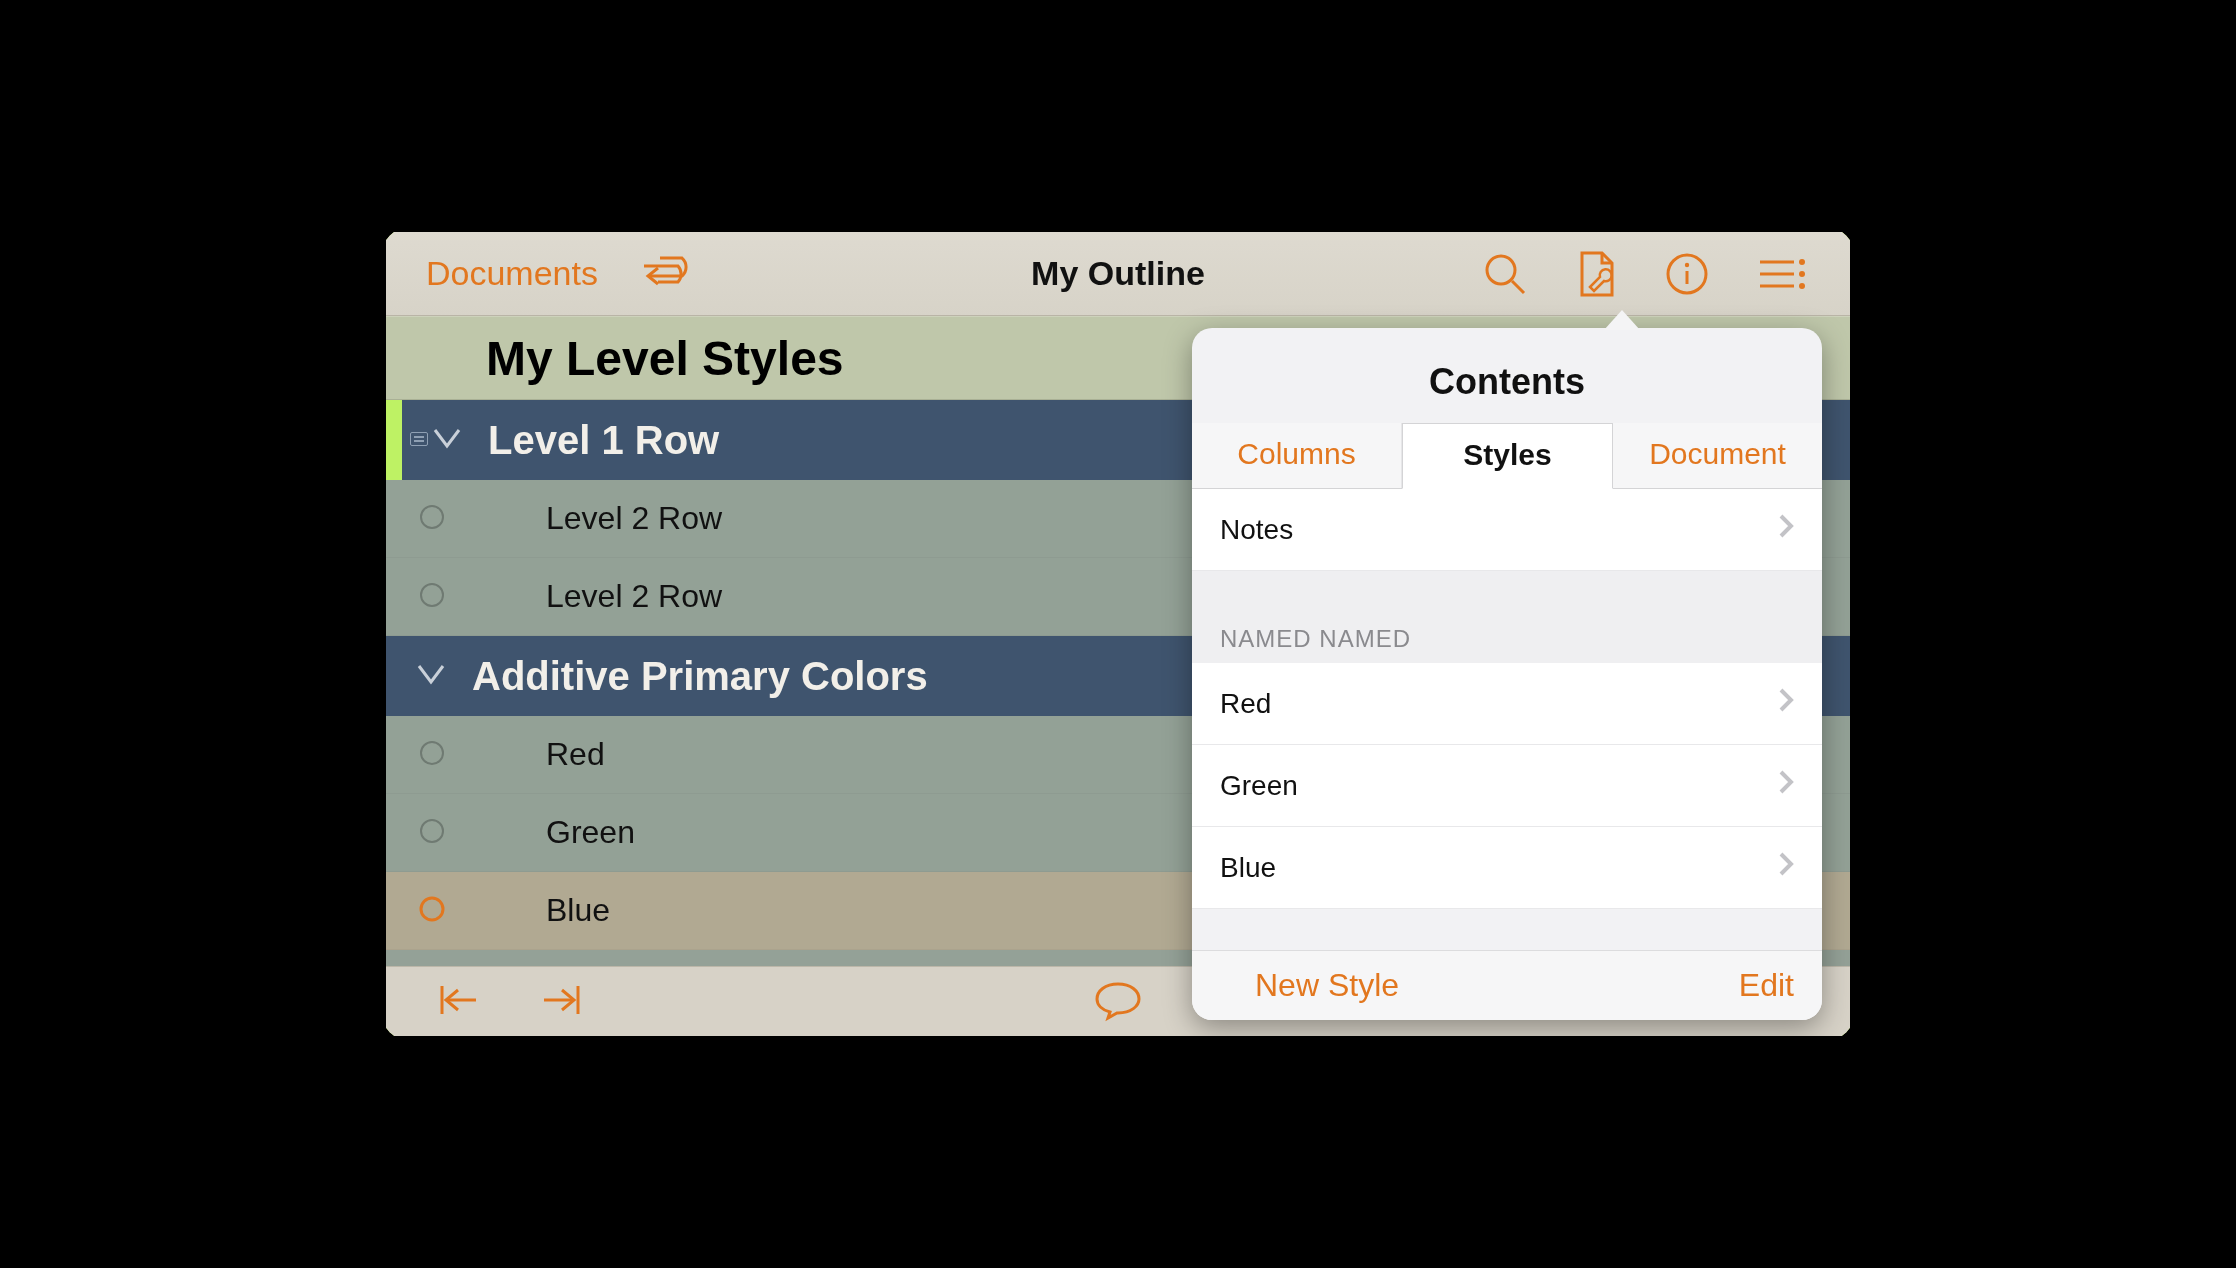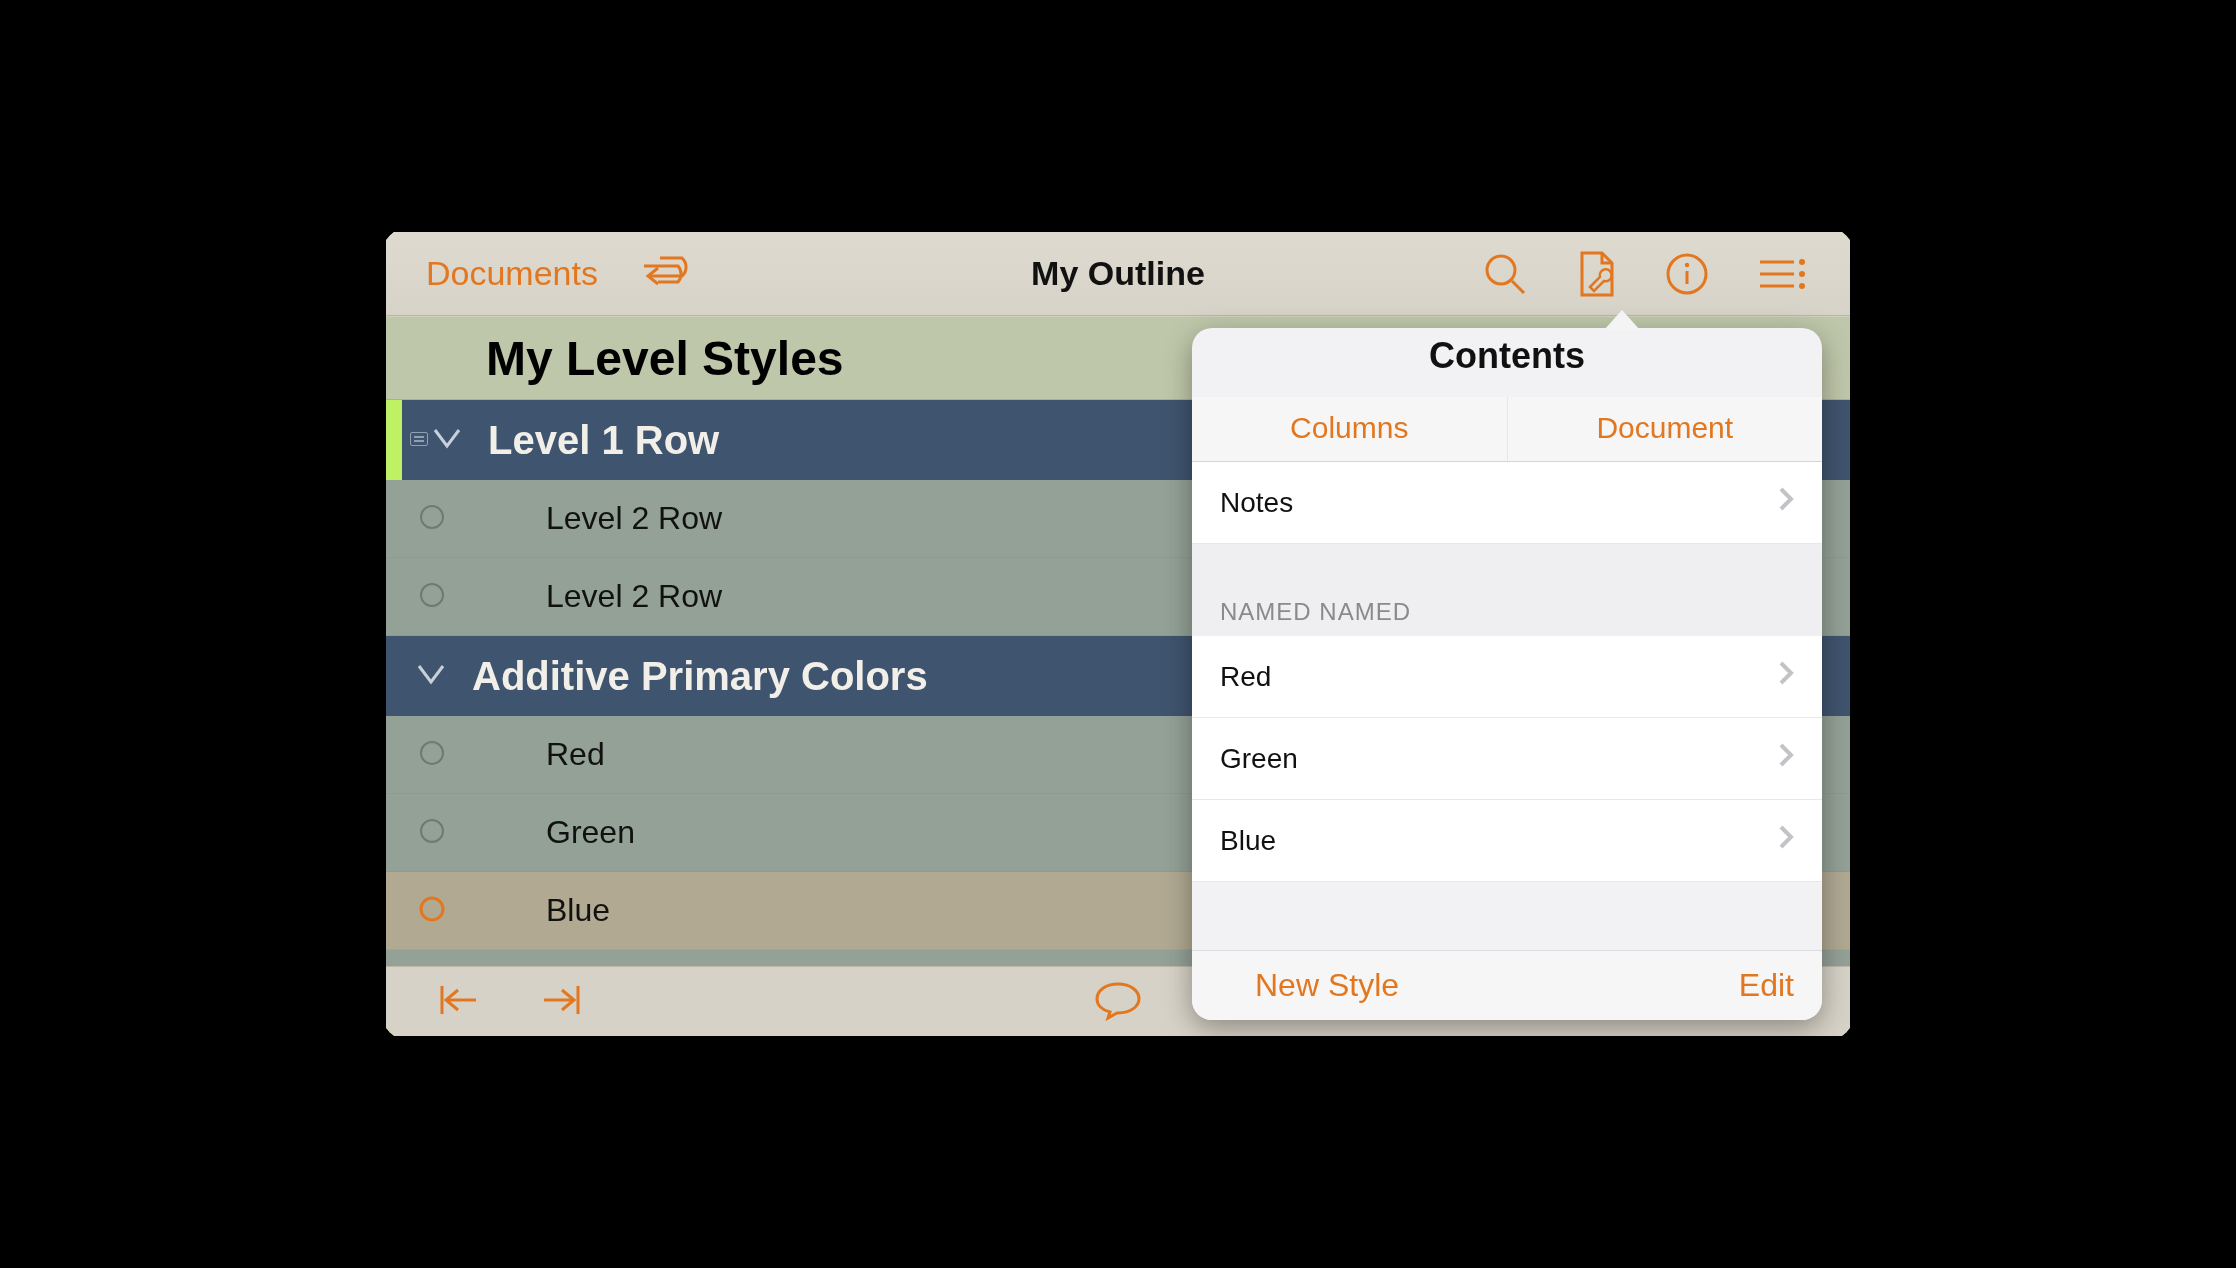--- a/index.html
+++ b/index.html
@@ -175,21 +175,21 @@
     position: absolute;
     top: 78px;
     right: 210px;
     width: 0; height: 0;
     border-left: 18px solid transparent;
     border-right: 18px solid transparent;
     border-bottom: 20px solid #f4f4f5;
     z-index: 5;
   }
   .po-header {
-    padding-top: 7px;
+    padding-top: 33px;
     text-align: center;
   }
   .po-title {
     font-size: 36px;
     font-weight: 700;
     color: #111;
   }
   .po-tabs {
     display: flex;
     margin-top: 20px;
@@ -398,20 +398,21 @@
     </div>
 
     <div class="popover-arrow"></div>
 
     <div class="popover">
       <div class="po-header">
         <div class="po-title">Contents</div>
       </div>
       <div class="po-tabs">
         <div class="po-tab">Columns</div>
+        <div class="po-tab active">Styles</div>
         <div class="po-tab">Document</div>
       </div>
       <div class="po-body">
         <div class="po-cell">
           <span>Notes</span>
           <span class="chev"><svg width="16" height="26" viewBox="0 0 16 26">
                 <polyline points="3,3 13,13 3,23"></polyline>
               </svg></span>
         </div>
         <div class="po-section-gap"></div>

